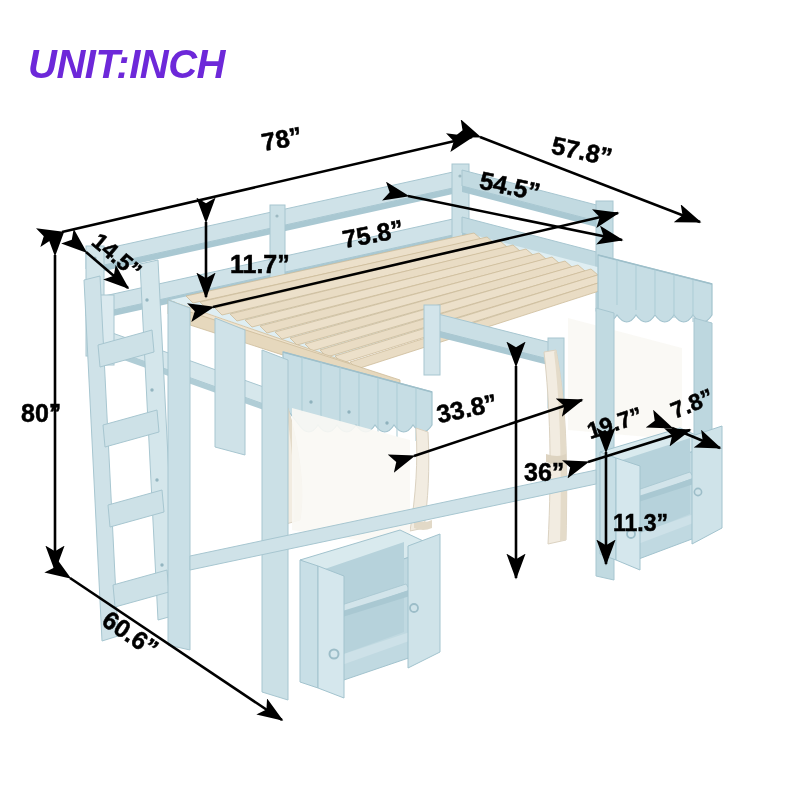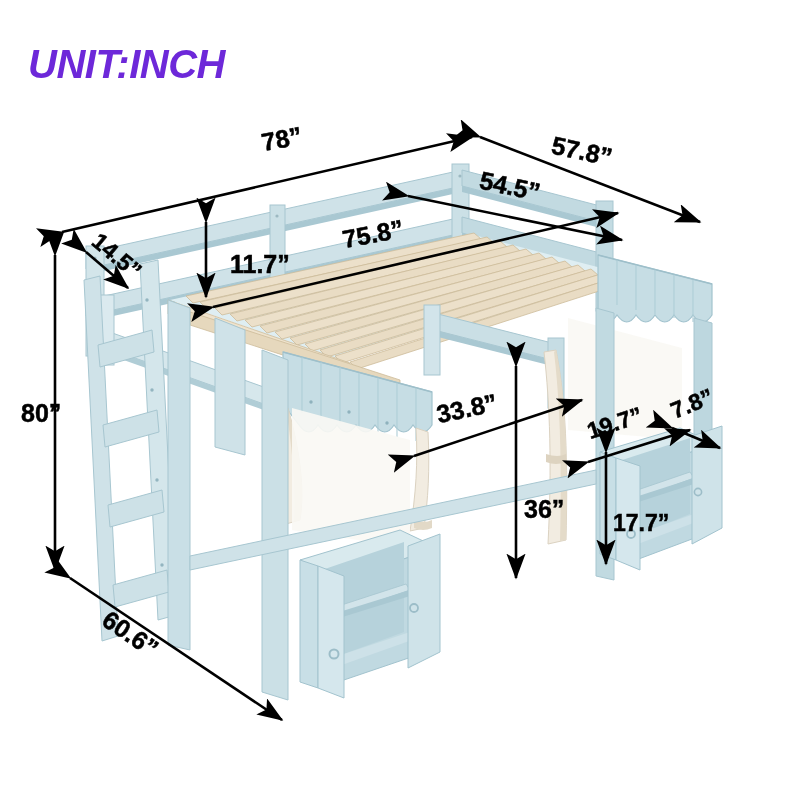--- a/index.html
+++ b/index.html
@@ -255,22 +255,22 @@
     <div class="dimlabel" style="left:215px;top:264px;transform:translateY(-50%);margin-left:15px;">11.7”</div>
 
     <div class="dimlabel" style="left:343px;top:240px;transform:translateY(-50%) rotate(-11deg);">75.8”</div>
 
     <div class="dimlabel" style="left:21px;top:413px;transform:translateY(-50%);">80”</div>
 
     <div class="dimlabel" style="left:105px;top:617px;transform:translateY(-50%) rotate(34deg);">60.6”</div>
 
     <div class="dimlabel" style="left:437px;top:415px;transform:translateY(-50%) rotate(-12deg);">33.8”</div>
 
-    <div class="dimlabel" style="left:524px;top:472px;transform:translateY(-50%);margin-top:37px;">36”</div>
+    <div class="dimlabel" style="left:524px;top:472px;transform:translateY(-50%);">36”</div>
 
     <div class="dimlabel" style="left:588px;top:432px;transform:translateY(-50%) rotate(-18deg);font-size:23px;">19.7”</div>
 
     <div class="dimlabel" style="left:672px;top:412px;transform:translateY(-50%) rotate(-22deg);font-size:23px;">7.8”</div>
 
-    <div class="dimlabel" style="left:613px;top:523px;transform:translateY(-50%);font-size:23px;">17.7”</div>
+    <div class="dimlabel" style="left:613px;top:523px;transform:translateY(-50%);font-size:23px;">11.3”</div>
   </div>
 
 </div>
 
 </body></html>

